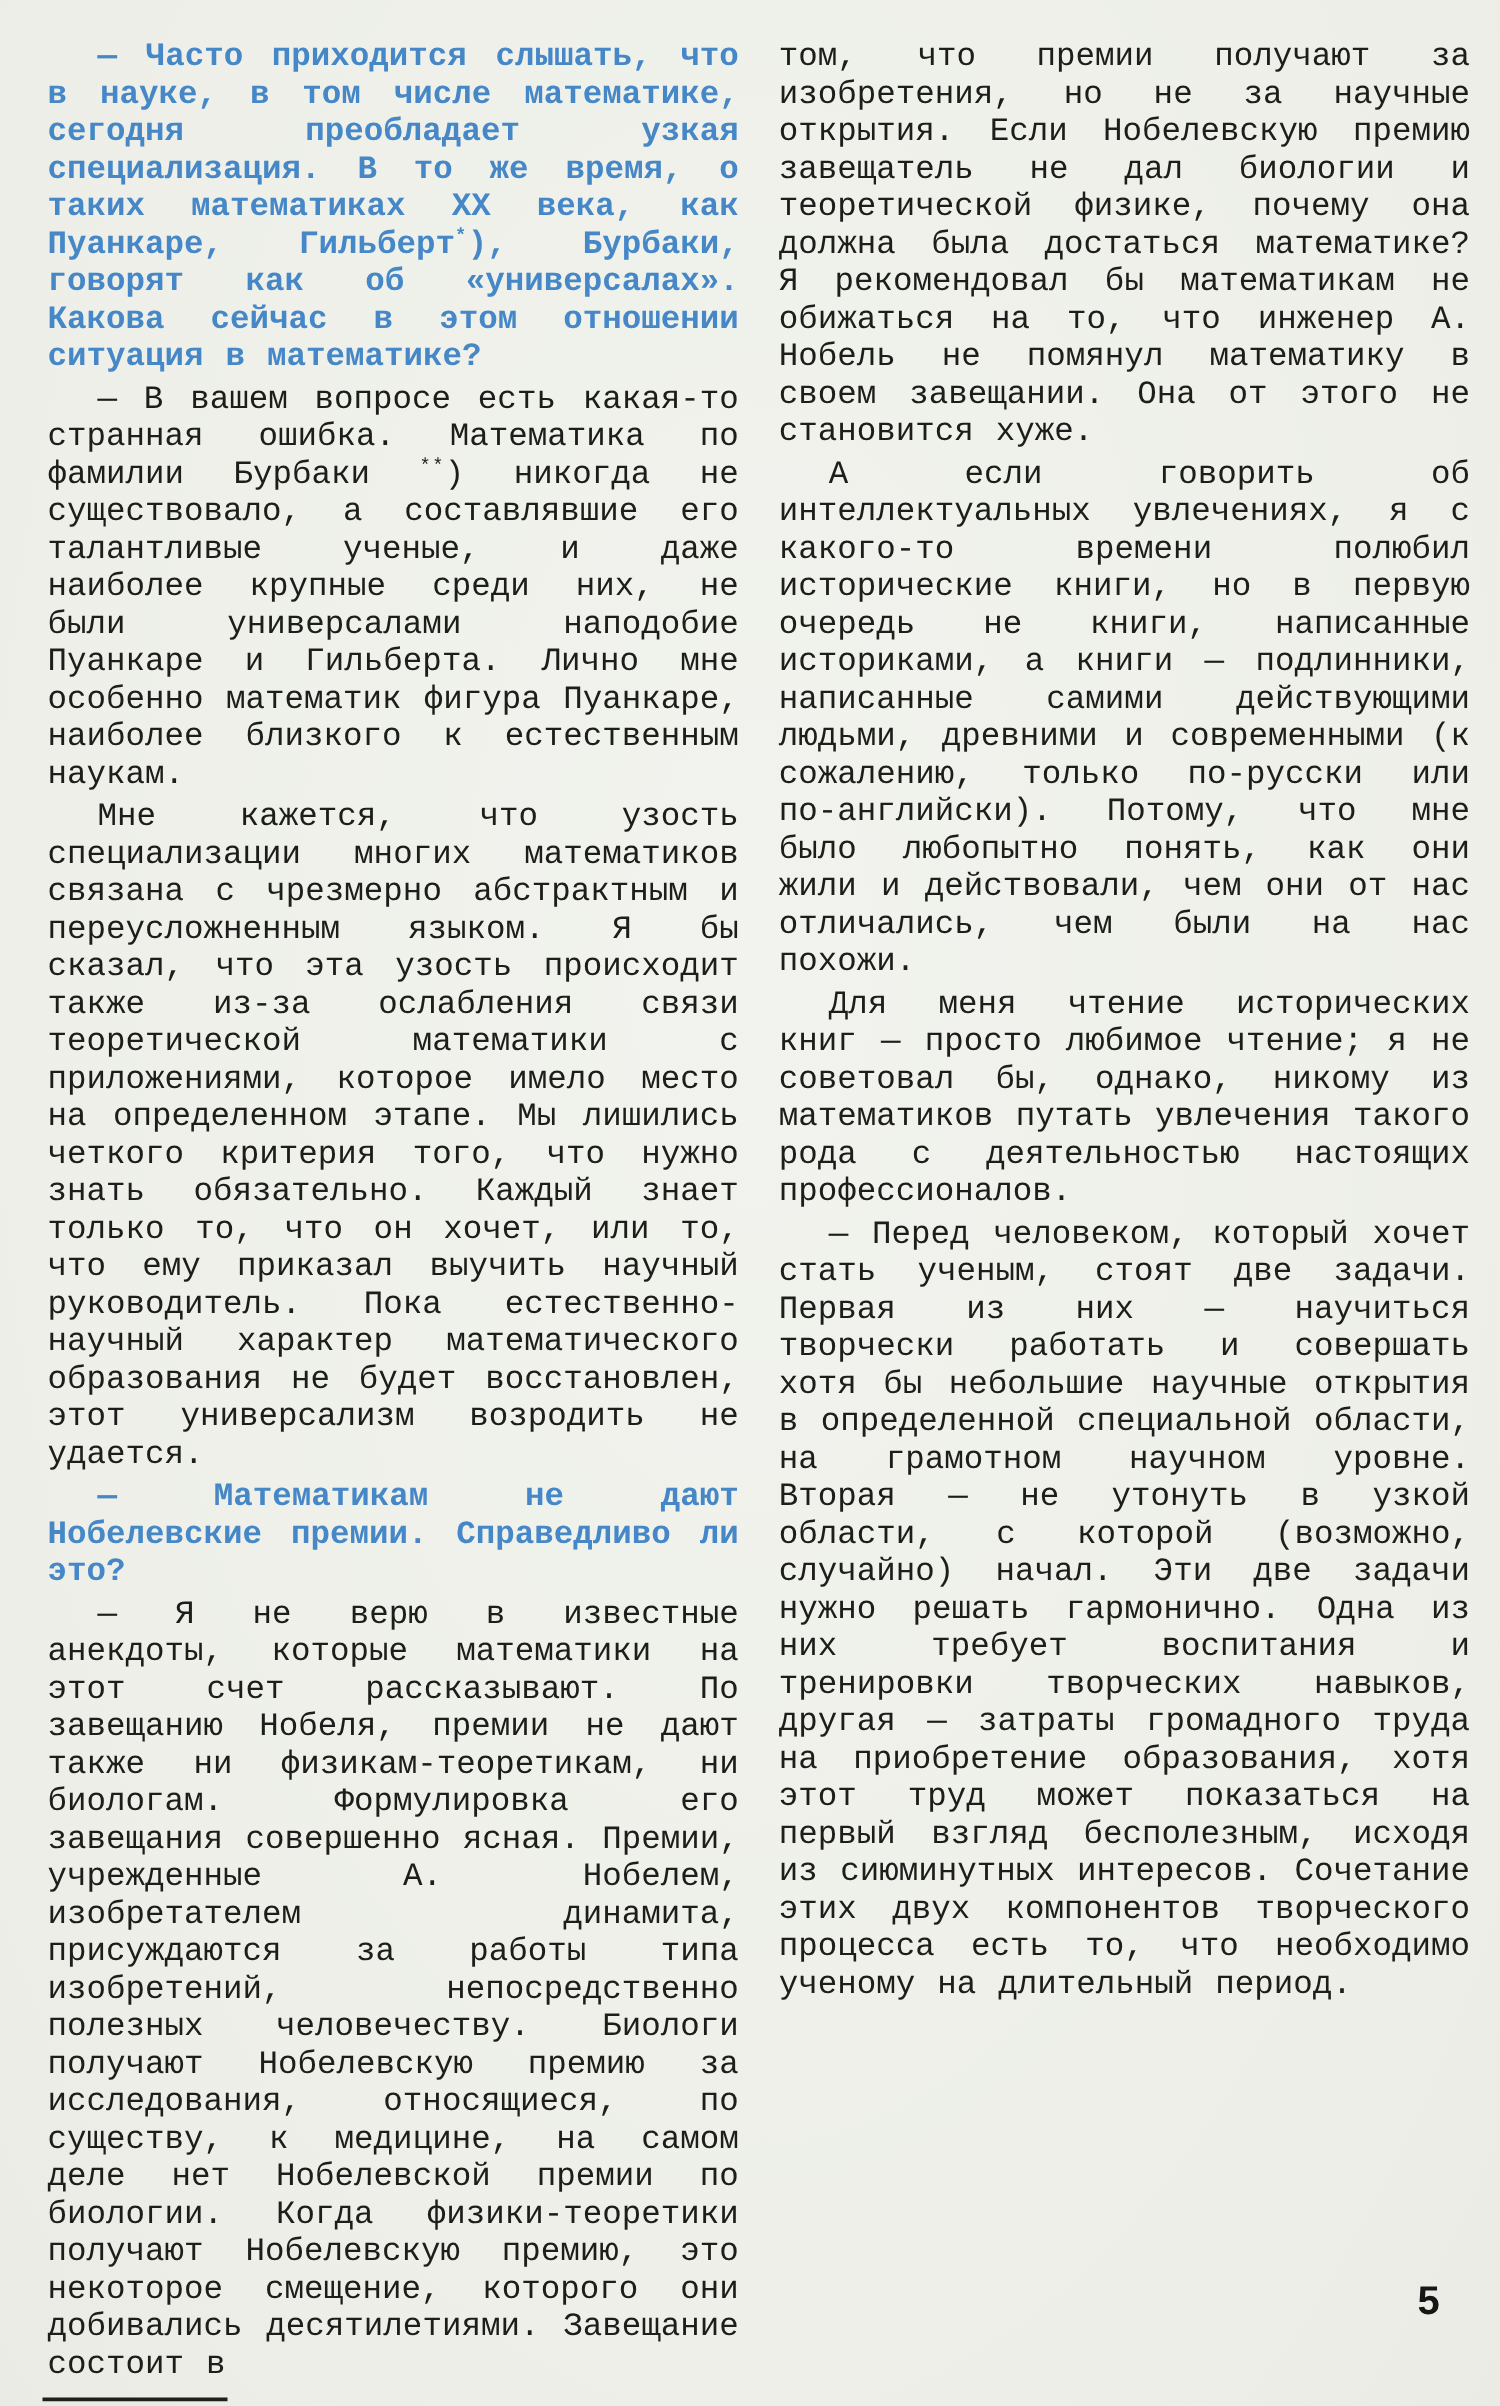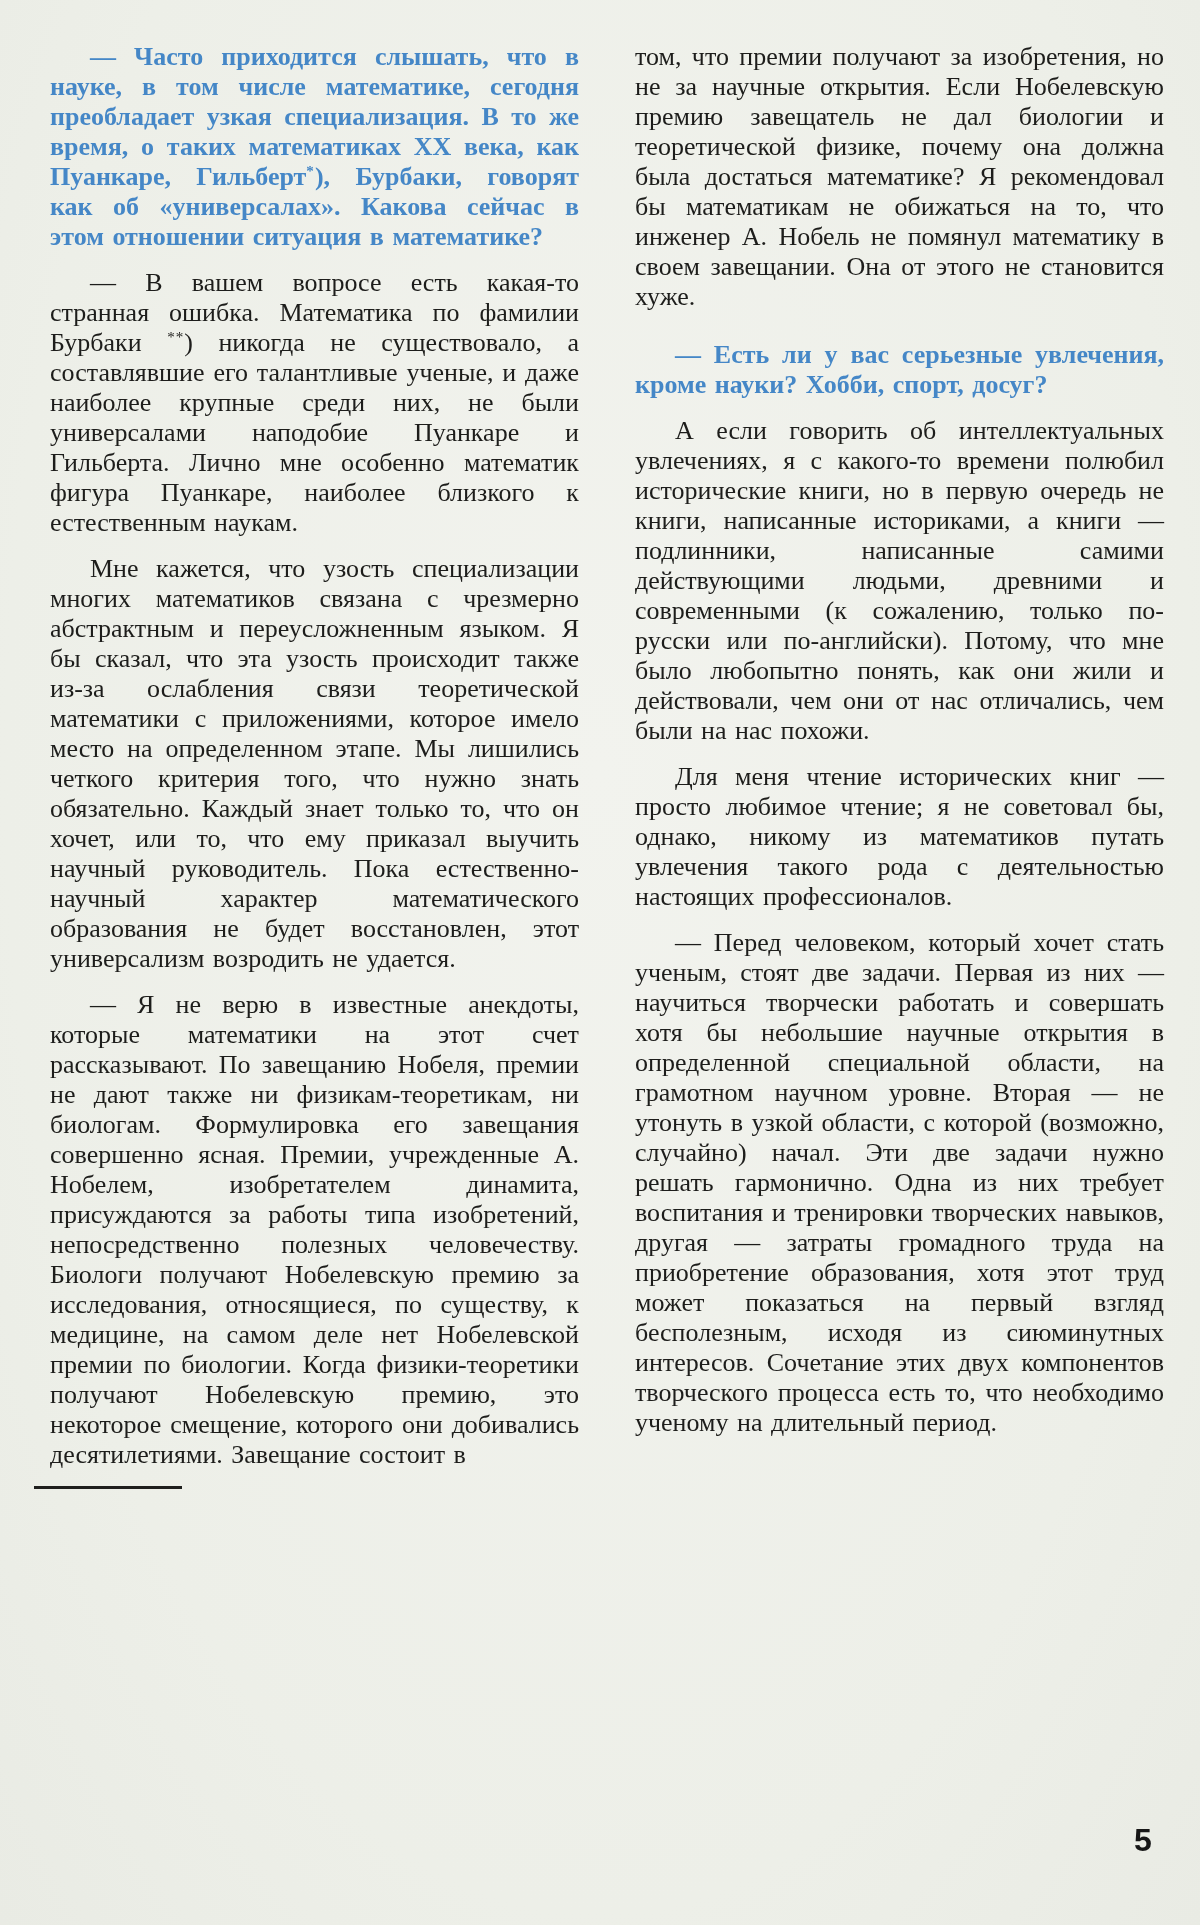--- a/index.html
+++ b/index.html
@@ -18,26 +18,27 @@
   }
   .columns {
     position: absolute;
     left: 34px; top: 26px;
     width: 1146px;
     display: flex;
     gap: 24px;
   }
   .col { width: 561px; }
   .col p {
-    margin: 16px;
+    margin: 4px;
     font-size: 26px;
     line-height: 30px;
     text-align: justify;
     text-indent: 40px;
     word-spacing: 2px;
+    font-family: Liberation Mono, monospace;
   }
   .col p.cont { text-indent: 0; }
   .q { color: #4587c7; font-weight: 700; }
   .gap-before { margin-top: 28px !important; }
   .small-gap-before { margin-top: 3px !important; }
   sup.fnmark {
     font-size: 0.58em;
     line-height: 0;
     vertical-align: 9px;
     letter-spacing: 1px;
@@ -73,32 +74,32 @@
 <div class="page">
   <div class="columns">
 
     <div class="col">
       <p class="q"><span>— Часто приходится слышать, что в науке, в том числе математике, сегодня преобладает узкая специализация. В то же время, о таких математиках XX века, как Пуанкаре, Гильберт</span><sup class="fnmark">*</sup><span>), Бурбаки, говорят как об «универсалах». Какова сейчас в этом отношении ситуация в математике?</span></p>
 
       <p><span>— В вашем вопросе есть какая-то странная ошибка. Математика по фамилии Бурбаки </span><sup class="fnmark">**</sup><span>) никогда не существовало, а составлявшие его талантливые ученые, и даже наиболее крупные среди них, не были универсалами наподобие Пуанкаре и Гильберта. Лично мне особенно математик фигура Пуанкаре, наиболее близкого к естественным наукам.</span></p>
 
       <p>Мне кажется, что узость специализации многих математиков связана с чрезмерно абстрактным и переусложненным языком. Я бы сказал, что эта узость происходит также из-за ослабления связи теоретической математики с приложениями, которое имело место на определенном этапе. Мы лишились четкого критерия того, что нужно знать обязательно. Каждый знает только то, что он хочет, или то, что ему приказал выучить научный руководитель. Пока естественно-научный характер математического образования не будет восстановлен, этот универсализм возродить не удается.</p>
 
+      <p class="q small-gap-before">— Математикам не дают Нобелевские премии. Справедливо ли это?</p>
 
       <p>— Я не верю в известные анекдоты, которые математики на этот счет рассказывают. По завещанию Нобеля, премии не дают также ни физикам-теоретикам, ни биологам. Формулировка его завещания совершенно ясная. Премии, учрежденные А. Нобелем, изобретателем динамита, присуждаются за работы типа изобретений, непосредственно полезных человечеству. Биологи получают Нобелевскую премию за исследования, относящиеся, по существу, к медицине, на самом деле нет Нобелевской премии по биологии. Когда физики-теоретики получают Нобелевскую премию, это некоторое смещение, которого они добивались десятилетиями. Завещание состоит в</p>
 
       <div class="footnotes">
         <div class="fn-rule"></div>
       </div>
     </div>
 
     <div class="col">
       <p class="cont">том, что премии получают за изобретения, но не за научные открытия. Если Нобелевскую премию завещатель не дал биологии и теоретической физике, почему она должна была достаться математике? Я рекомендовал бы математикам не обижаться на то, что инженер А. Нобель не помянул математику в своем завещании. Она от этого не становится хуже.</p>
 
-      <p class="q gap-before">— Есть ли у вас серьезные увлечения, кроме науки? Хобби, спорт, досуг?</p>
 
       <p>А если говорить об интеллектуальных увлечениях, я с какого-то времени полюбил исторические книги, но в первую очередь не книги, написанные историками, а книги — подлинники, написанные самими действующими людьми, древними и современными (к сожалению, только по-русски или по-английски). Потому, что мне было любопытно понять, как они жили и действовали, чем они от нас отличались, чем были на нас похожи.</p>
       <p>Для меня чтение исторических книг — просто любимое чтение; я не советовал бы, однако, никому из математиков путать увлечения такого рода с деятельностью настоящих профессионалов.</p>
 
 
       <p>— Перед человеком, который хочет стать ученым, стоят две задачи. Первая из них — научиться творчески работать и совершать хотя бы небольшие научные открытия в определенной специальной области, на грамотном научном уровне. Вторая — не утонуть в узкой области, с которой (возможно, случайно) начал. Эти две задачи нужно решать гармонично. Одна из них требует воспитания и тренировки творческих навыков, другая — затраты громадного труда на приобретение образования, хотя этот труд может показаться на первый взгляд бесполезным, исходя из сиюминутных интересов. Сочетание этих двух компонентов творческого процесса есть то, что необходимо ученому на длительный период.</p>
     </div>
 
   </div>
 

